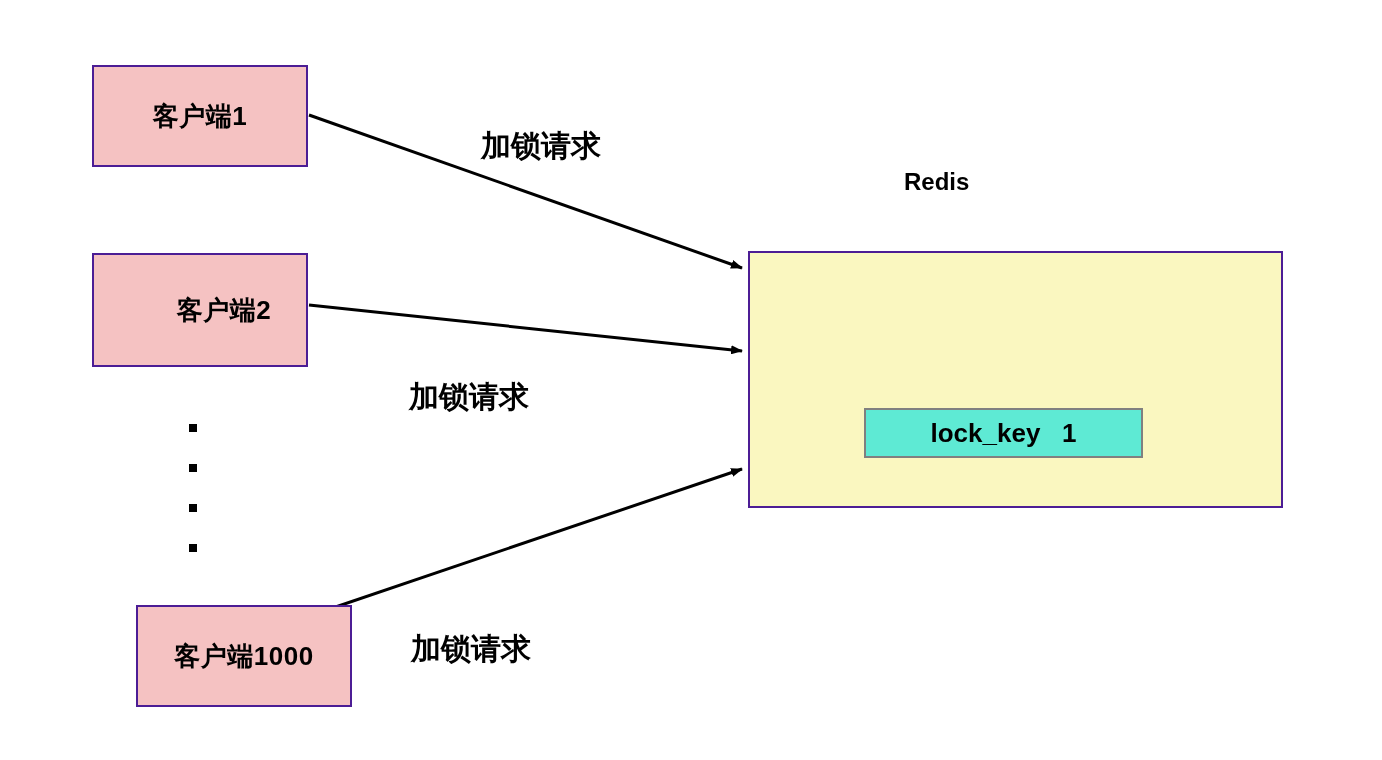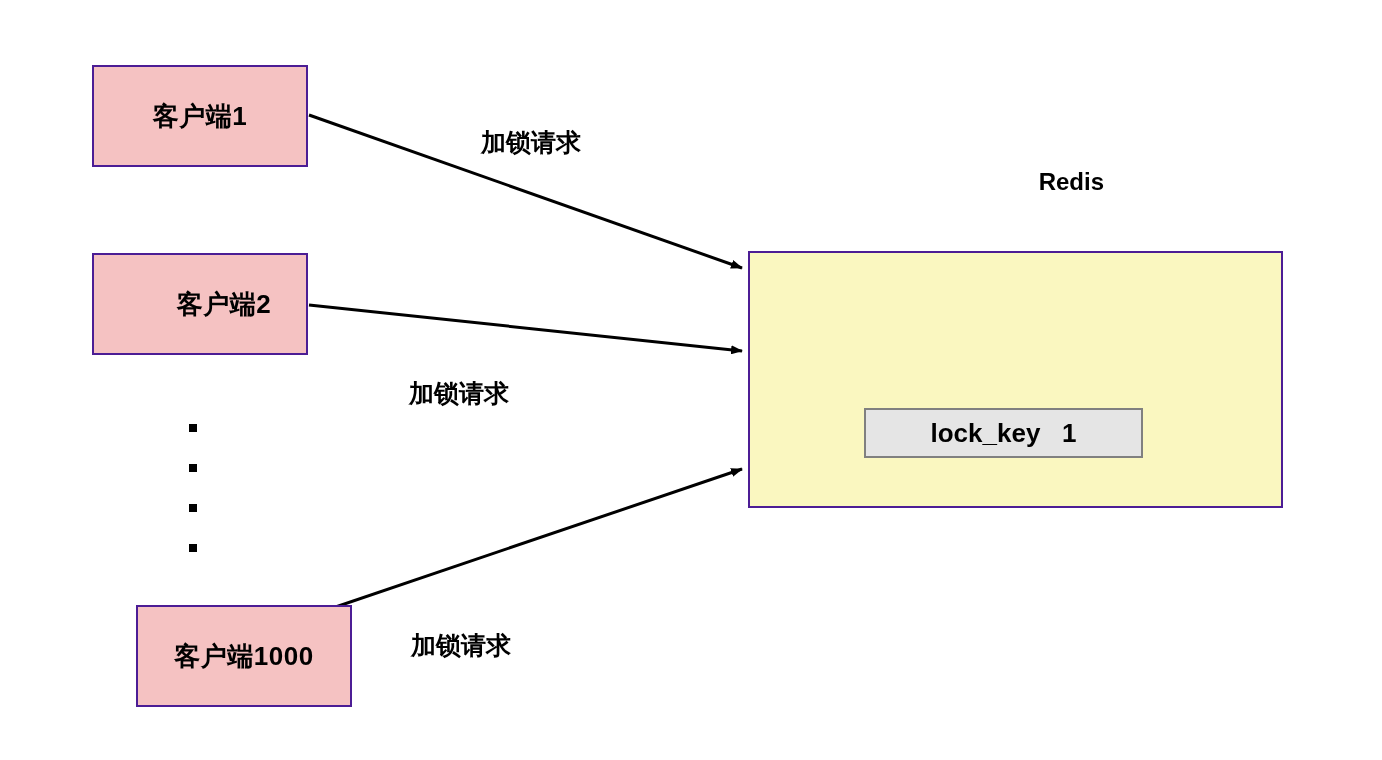--- a/index.html
+++ b/index.html
@@ -26,32 +26,32 @@
     justify-content: center;
     font-weight: bold;
     color: #000000;
   }
   .client-box {
     background: #F5C2C2;
     font-size: 26px;
     letter-spacing: 0.5px;
   }
   #client-1   { left: 92px;  top: 65px;  width: 216px; height: 102px; }
-  #client-2   { left: 92px;  top: 253px; width: 216px; height: 102px; padding-left: 48px; }
+  #client-2   { left: 92px;  top: 253px; width: 216px; height: 114px; padding-left: 48px; }
   #client-n   { left: 92px;  top: 605px; width: 216px; height: 102px; margin-left: 44px; }
 
   #redis-box {
     left: 748px; top: 251px; width: 535px; height: 257px;
     background: #FAF7C0;
     display: block;
   }
   #redis-title {
     position: absolute;
     left: 904px; top: 168px; width: 200px;
-    text-align: right;
+    text-align: left;
     font-size: 24px;
     font-weight: bold;
     color: #000000;
   }
   .kv-box {
     position: absolute;
     box-sizing: border-box;
     border: 2px solid #808080;
     display: flex;
     align-items: center;
@@ -60,25 +60,25 @@
     font-weight: bold;
     color: #000000;
     white-space: pre;
   }
   #inventory-box {
     left: 864px; top: 292px; width: 279px; height: 50px;
     background: #C6BDF2;
   }
   #lockkey-box {
     left: 864px; top: 408px; width: 279px; height: 50px;
-    background: #e5e5e5;
+    background: #5eead4;
   }
   .edge-label {
     position: absolute;
-    font-size: 25px;
+    font-size: 30px;
     font-weight: bold;
     color: #000000;
     white-space: nowrap;
   }
   #label-1 { left: 481px; top: 126px; }
   #label-2 { left: 409px; top: 377px; }
   #label-3 { left: 411px; top: 629px; }
 
   #ellipsis {
     position: absolute;

